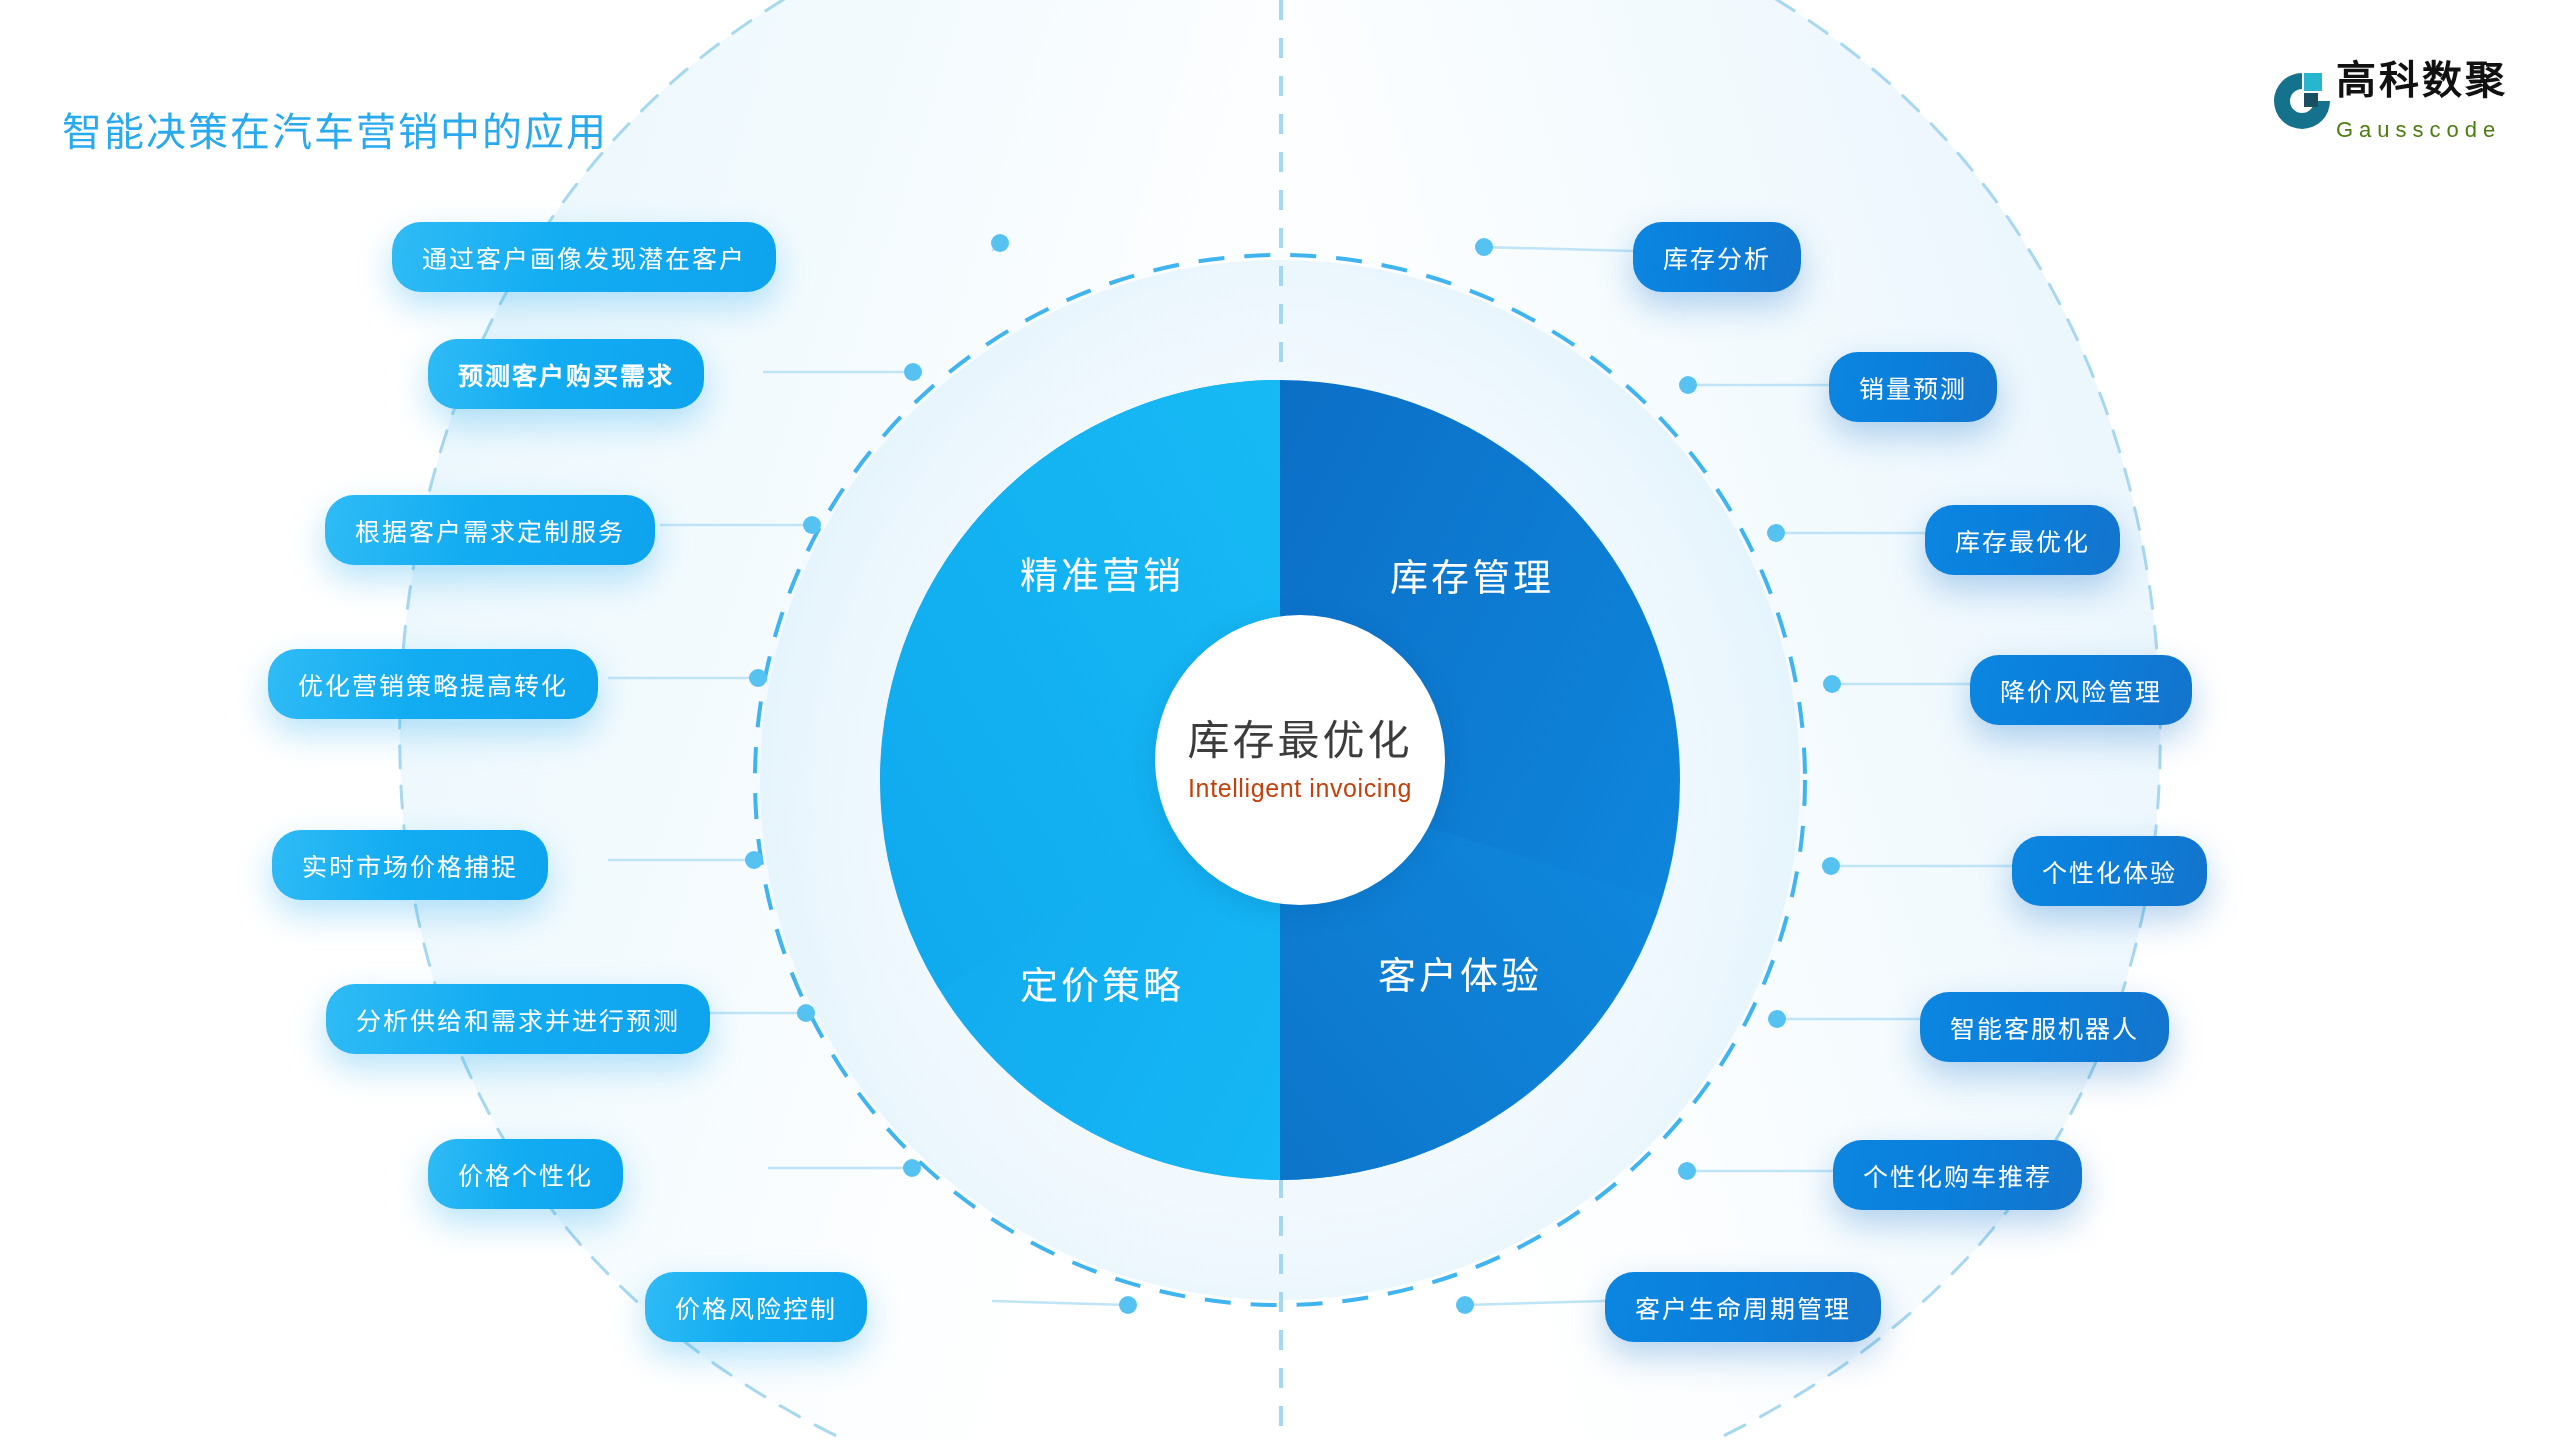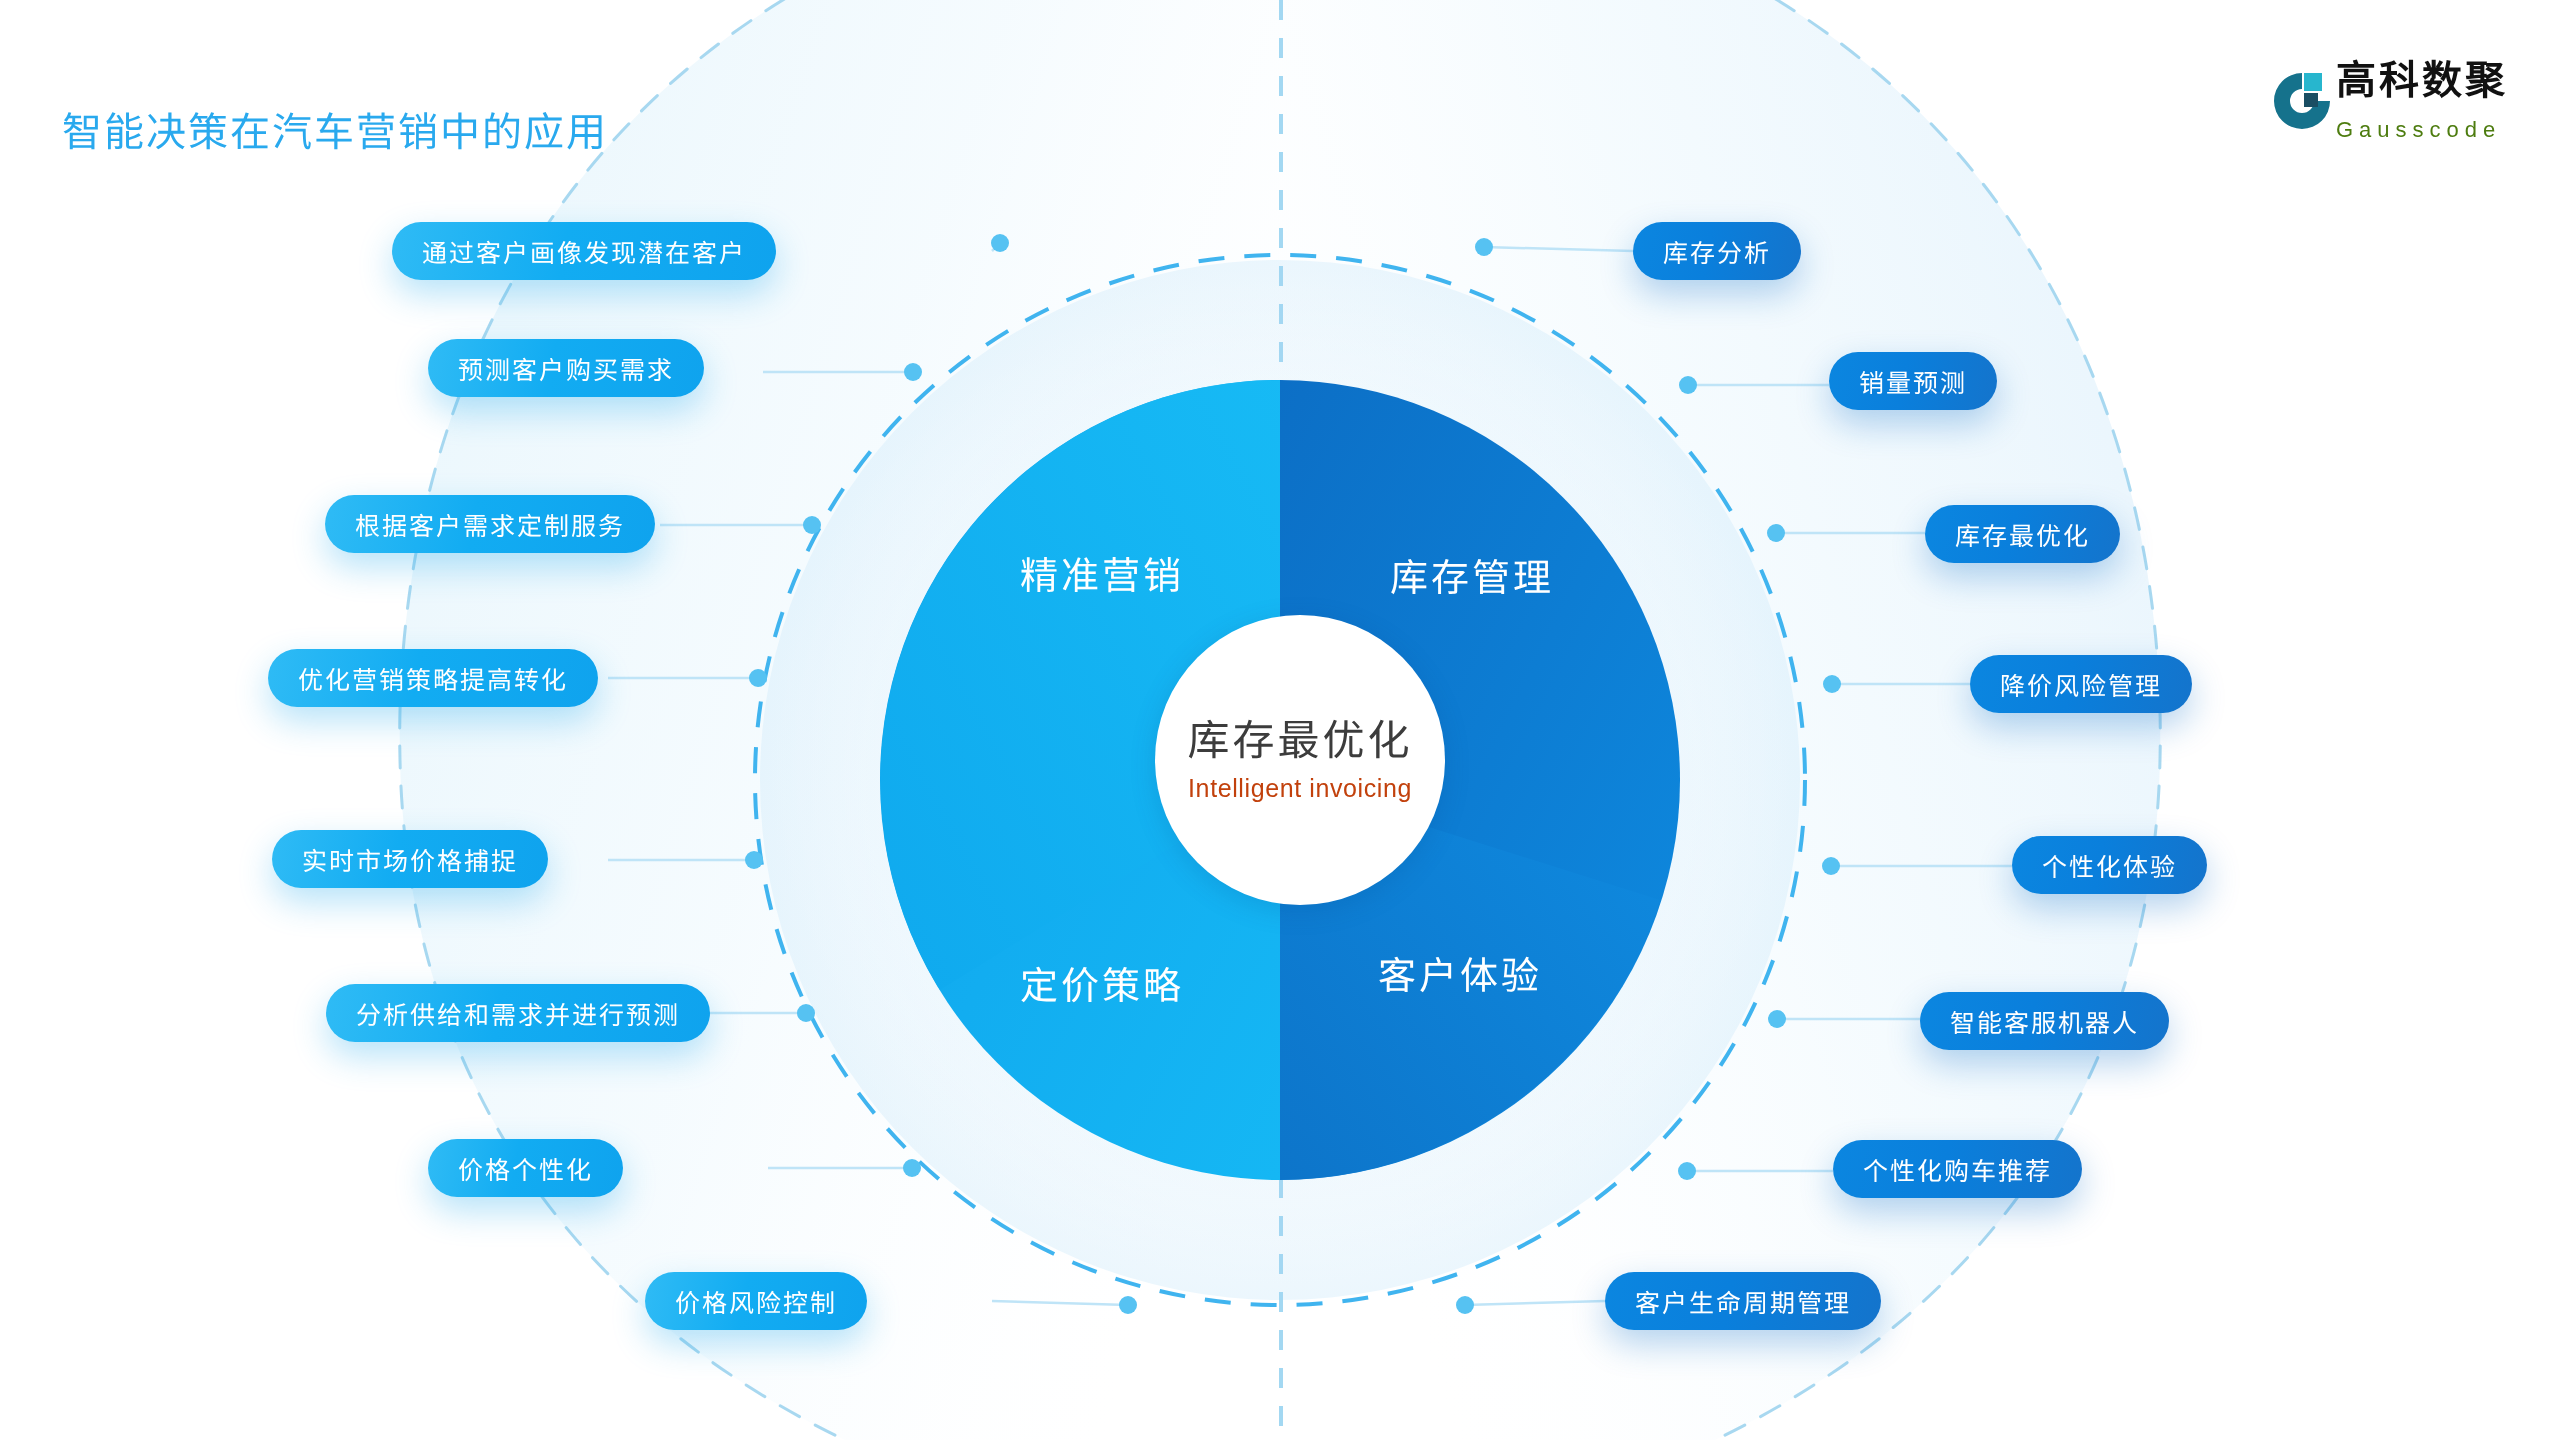--- a/index.html
+++ b/index.html
@@ -52,21 +52,21 @@
     display:flex;flex-direction:column;align-items:center;justify-content:center;
   }
   .hub-cn{font-size:42px;color:#3c3c3c;letter-spacing:3px;line-height:1;}
   .hub-en{font-size:25px;color:#c2410c;letter-spacing:.6px;margin-top:14px;line-height:1;}
 
   
   .connectors{position:absolute;left:0;top:0;width:2560px;height:1440px;pointer-events:none;}
 
   
   .pill{
-    position:absolute;height:58px;border-radius:29px;
+    position:absolute;height:70px;border-radius:29px;
     display:flex;align-items:center;justify-content:center;
     color:#ffffff;font-size:25px;letter-spacing:2px;white-space:nowrap;
     padding:0 30px;box-sizing:border-box;
   }
   .pill.left{
     background:linear-gradient(100deg,#2FBBF5 0%,#12ACF2 45%,#0FA3EE 100%);
     box-shadow:0 14px 34px rgba(35,170,238,.33);
   }
   .pill.right{
     background:linear-gradient(100deg,#0B86E0 0%,#0A7FDC 45%,#1474CC 100%);
@@ -202,21 +202,21 @@
       <line x1="1687" y1="1171" x2="1833" y2="1171" stroke="#BFE4F7" stroke-width="2.5"></line>
       <circle cx="1687" cy="1171" r="9" fill="#56C2F2"></circle>
       <line x1="1465" y1="1305" x2="1605" y2="1301" stroke="#BFE4F7" stroke-width="2.5"></line>
       <circle cx="1465" cy="1305" r="9" fill="#56C2F2"></circle>
     </svg>
 
   <div id="left-pills">
       <div class="pill left" style="left: 392px; top: 222px;">
         <span>通过客户画像发现潜在客户</span>
       </div>
-      <div class="pill left" style="left: 428px; top: 339px;">
+      <div class="pill left" style="left: 428px; top: 339px; font-weight: bold;">
         <span>预测客户购买需求</span>
       </div>
       <div class="pill left" style="left: 325px; top: 495px;">
         <span>根据客户需求定制服务</span>
       </div>
       <div class="pill left" style="left: 268px; top: 649px;">
         <span>优化营销策略提高转化</span>
       </div>
       <div class="pill left" style="left: 272px; top: 830px;">
         <span>实时市场价格捕捉</span>

